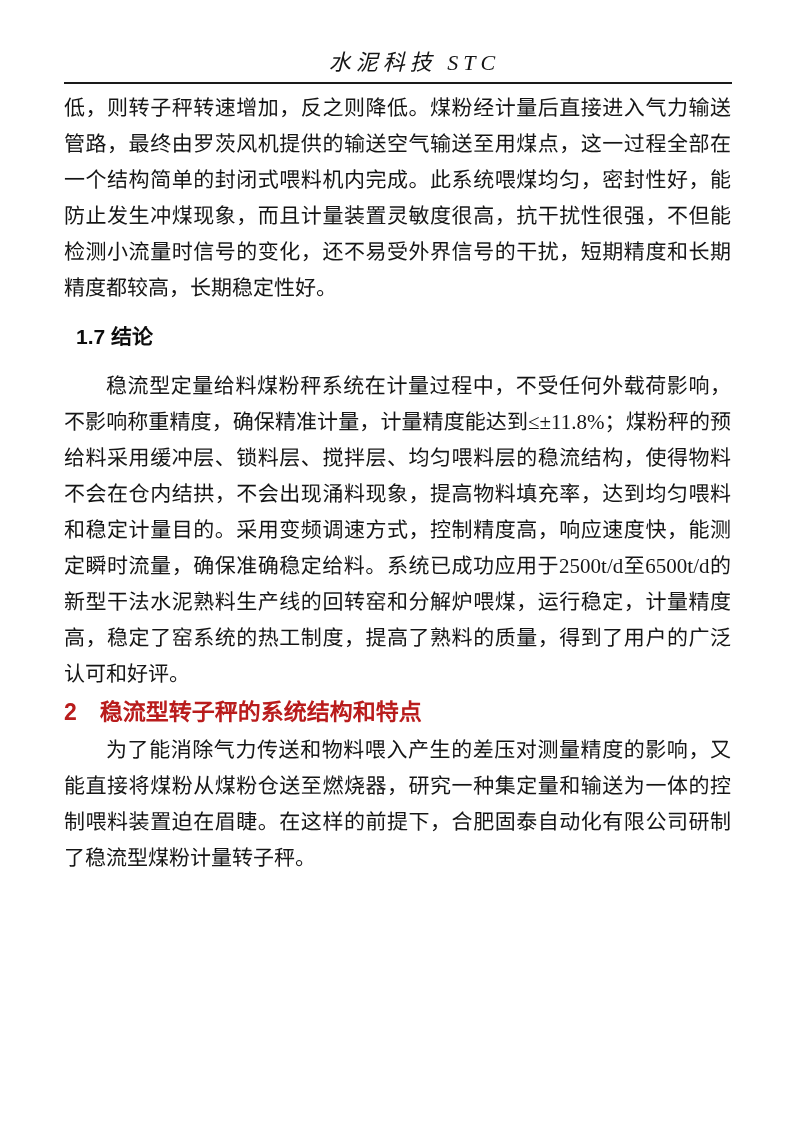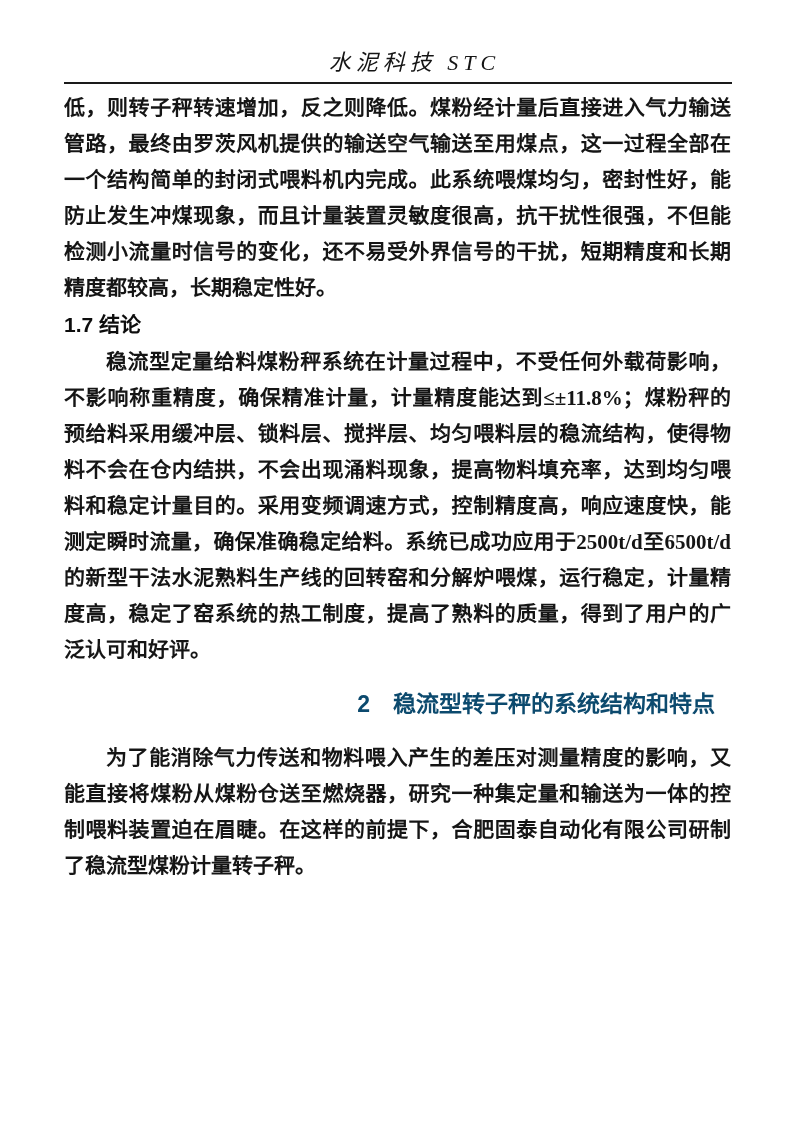--- a/index.html
+++ b/index.html
@@ -47,45 +47,44 @@
     top: 90px;
     left: 64px;
     width: 667px;
     font-size: 21px;
     line-height: 36px;
     text-align: justify;
     color: #151515;
   }
   .content p {
     margin: 0;
-    font-weight: bold;
   }
   p.continuation {
     text-indent: 0;
   }
   p.body-paragraph {
     text-indent: 2em;
   }
   h3.section-heading {
-    margin: 0;
+    margin: 12px;
     font-family: "Liberation Sans", "DejaVu Sans", sans-serif;
     font-size: 21px;
     font-weight: 700;
     line-height: 38px;
     text-align: left;
     color: #0d0d0d;
   }
   h2.chapter-heading {
-    margin: 16px;
+    margin: 0;
     font-family: "Liberation Sans", "DejaVu Sans", sans-serif;
     font-size: 23px;
     font-weight: 700;
     line-height: 40px;
-    text-align: right;
-    color: #0c4a6e;
+    text-align: left;
+    color: #b91c1c;
   }
   
   .footer-rule {
     position: absolute;
     top: 1049px;
     left: 64px;
     width: 668px;
     height: 4px;
     background: #000000;
     

